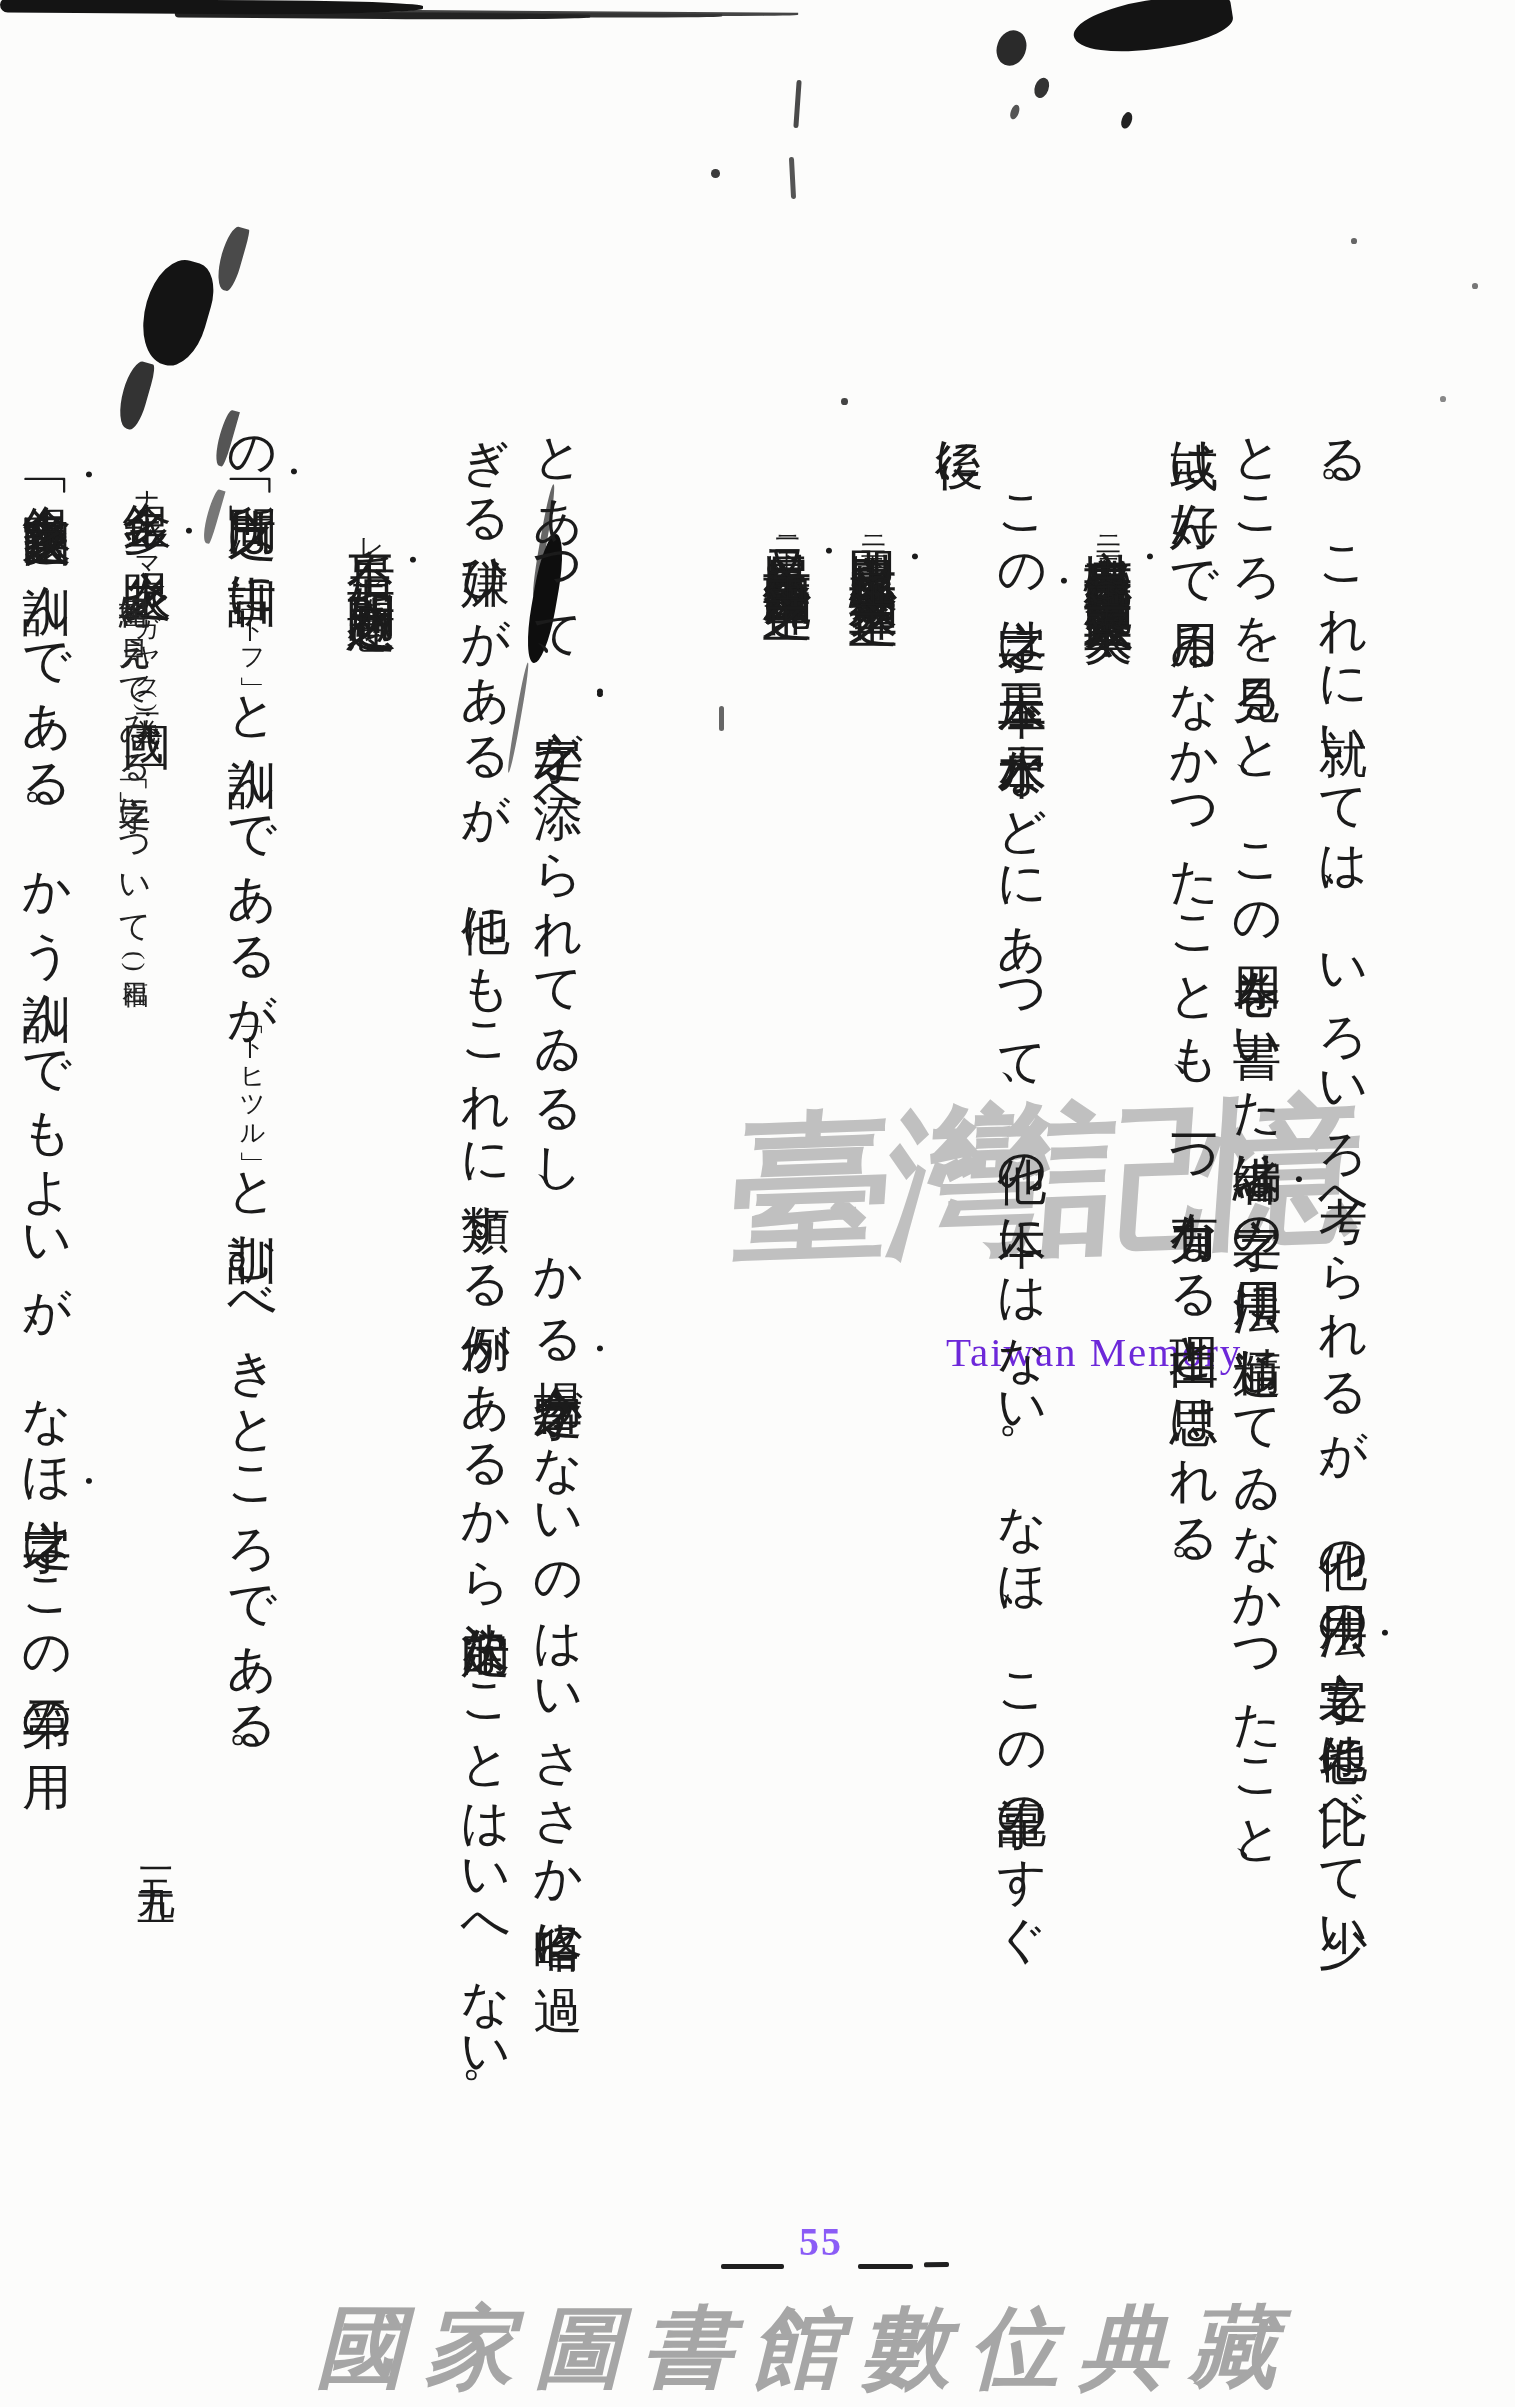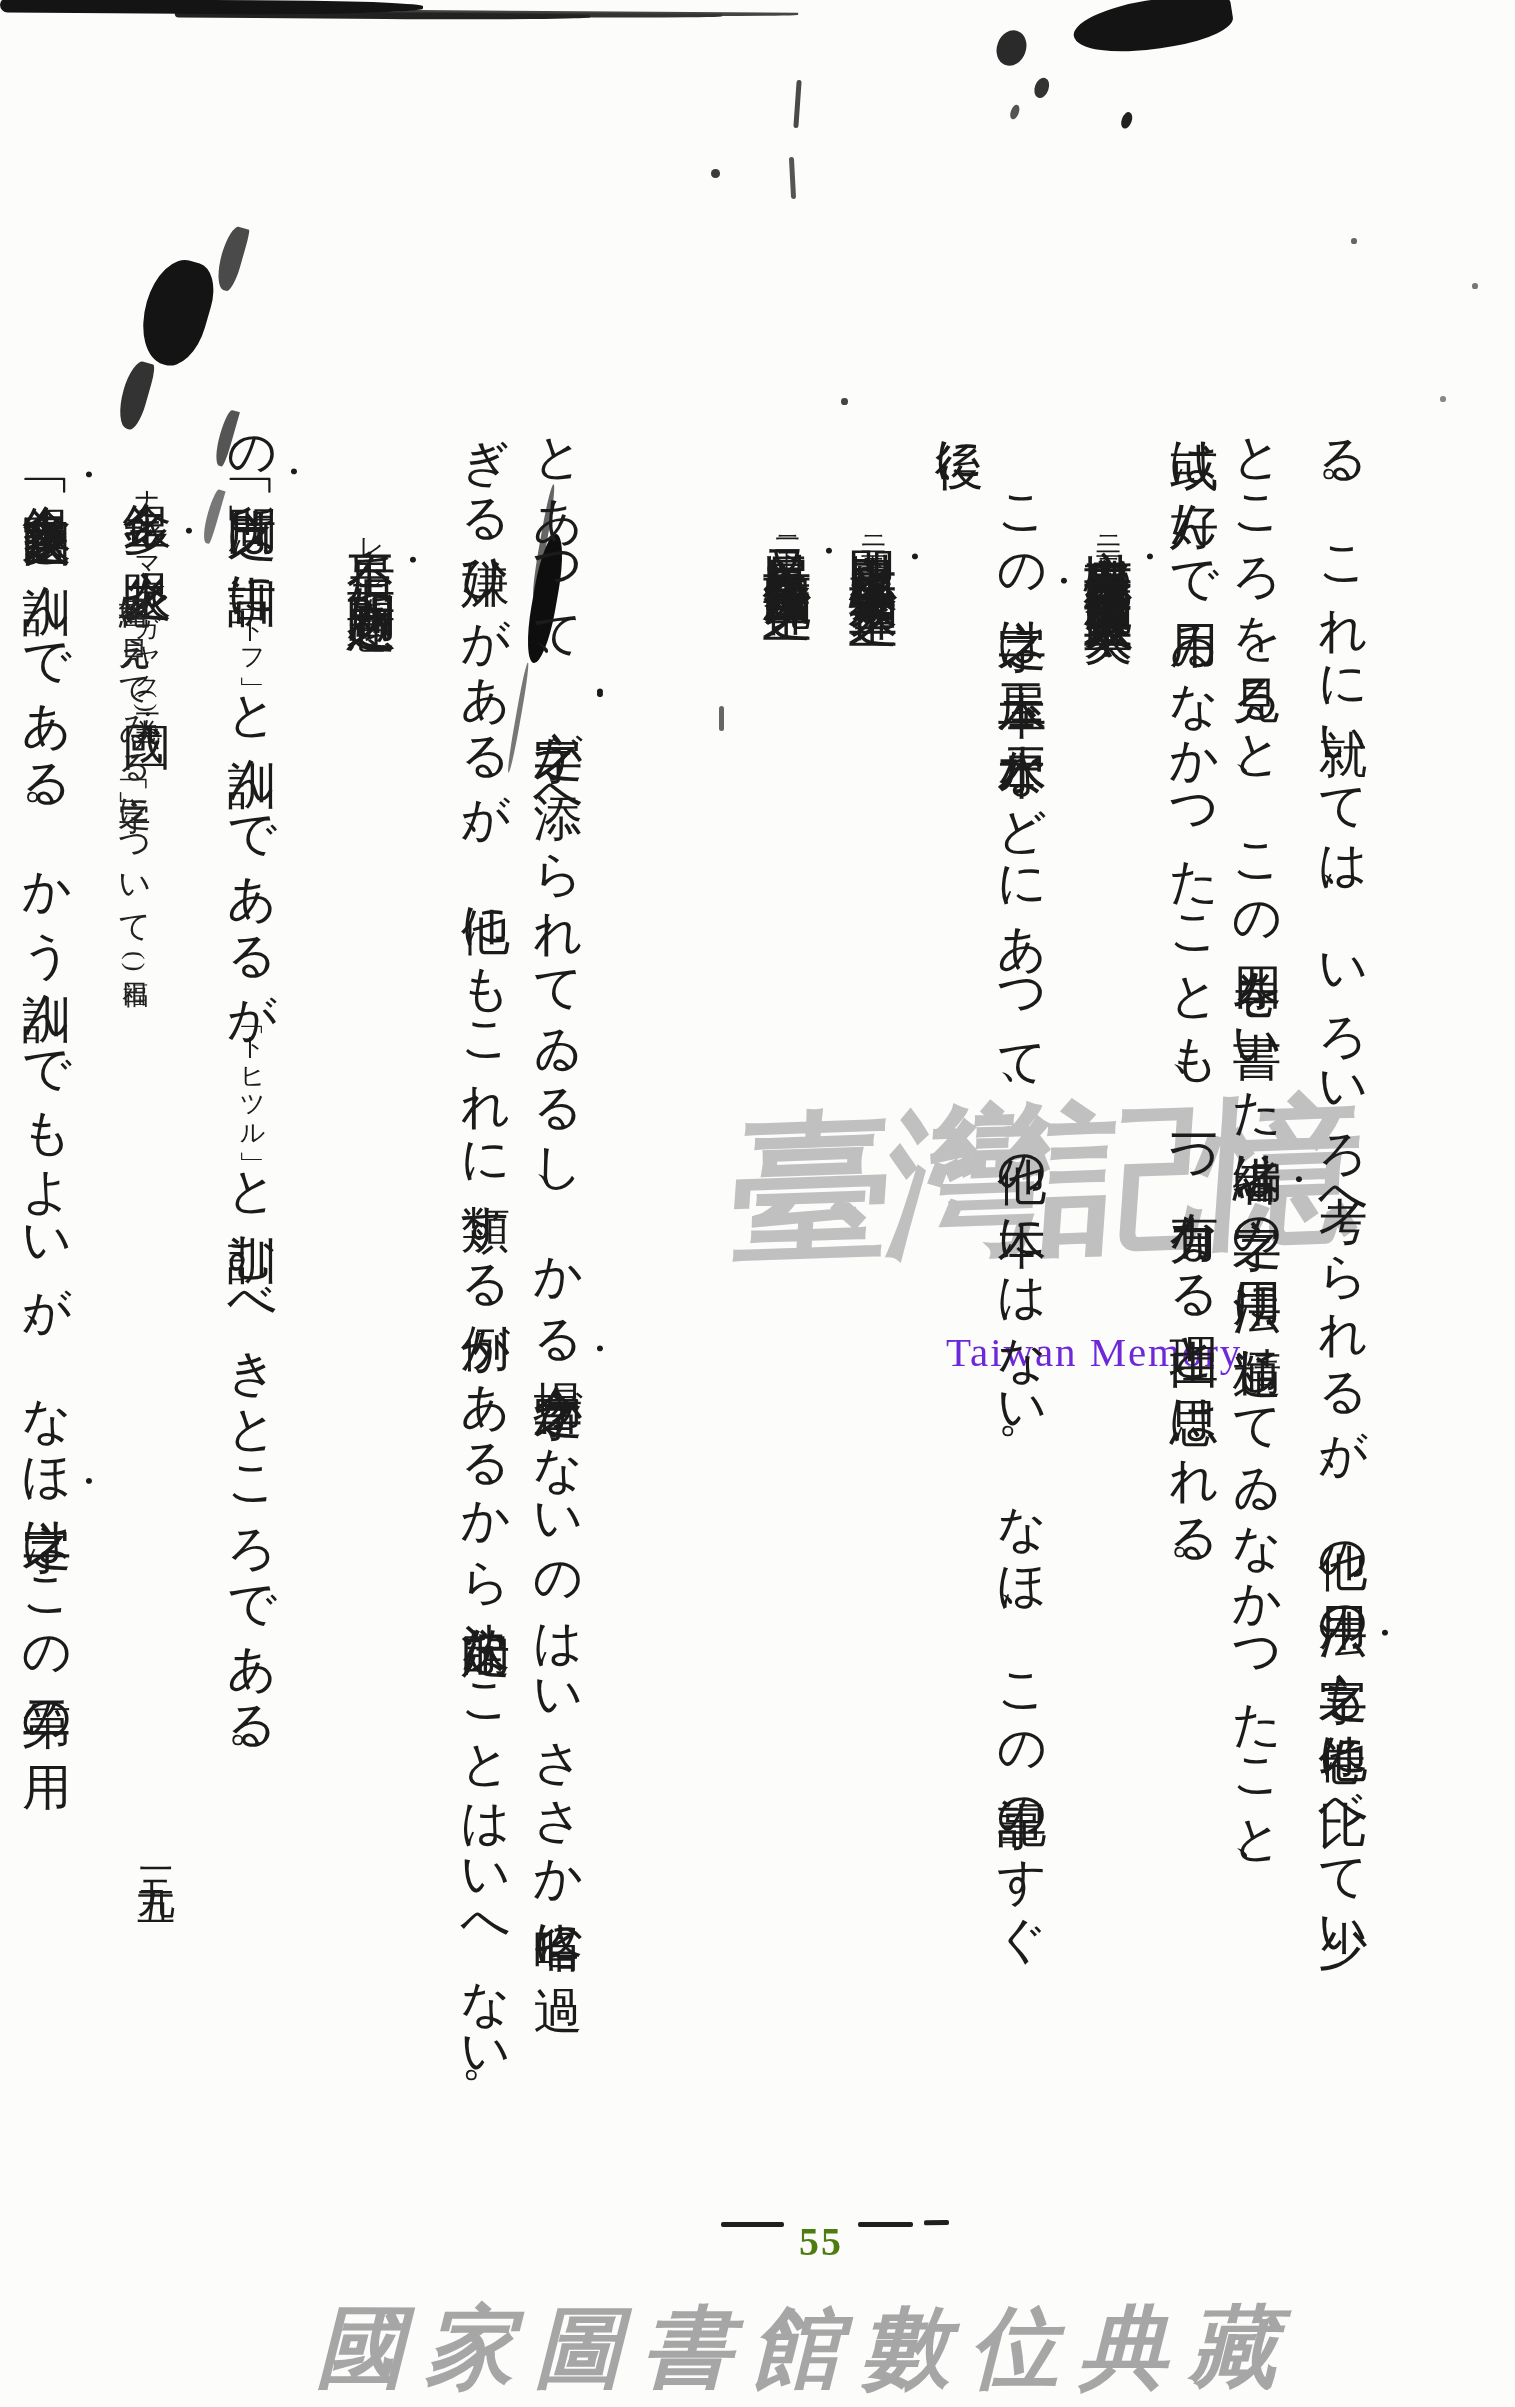--- a/index.html
+++ b/index.html
@@ -62,23 +62,23 @@
     font-size:38px;
     line-height:49px;
     letter-spacing:11.4px;
     color:#1b1b1b;
   }
   
   .footer{
     position:absolute;
     top:2222px; left:721px;
     display:flex;
-    align-items:flex-start;
+    align-items:flex-end;
     gap:15px;
-    color:#4d7c0f;
+    color:#8b5cf6;
   }
   .footer .num{
     font-size:40px;
     font-weight:bold;
     letter-spacing:1.9px;
     transform:translateY(-3.8px);
   }
   .dash{display:inline-block;height:4.8px;background:#1f1f1f;border-radius:1.9px;}
   .dash.l{width:63px;}
   .dash.r1{width:55px;}

